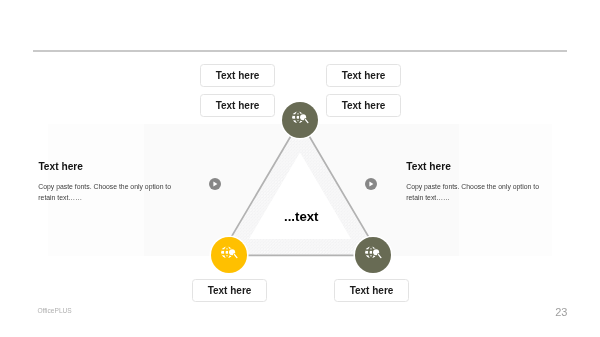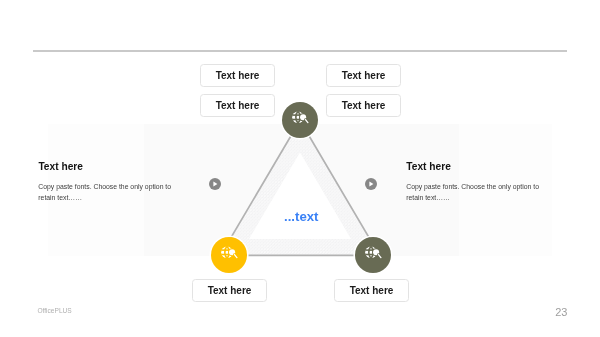--- a/index.html
+++ b/index.html
@@ -13,21 +13,21 @@
   .band2{position:absolute;left:143.5px;top:124px;width:315px;height:131.7px;background:#fafafa;}
   svg.tri{position:absolute;left:0;top:0;width:600px;height:337px;}
   .pill{position:absolute;box-sizing:border-box;border:1px solid #e3e3e3;border-radius:3.5px;background:#fff;
         display:flex;align-items:center;justify-content:center;
         font-size:10px;font-weight:bold;color:#1c1c1c;letter-spacing:0px;}
   .node{position:absolute;border-radius:50%;box-shadow:0 0 0 1.6px #ffffff;}
   .node svg{display:block;}
   .play{position:absolute;}
   .htxt{position:absolute;font-size:10.2px;font-weight:bold;color:#131313;letter-spacing:0px;}
   .ptxt{position:absolute;font-size:6.85px;color:#3d3d3d;line-height:11px;}
-  .centertxt{position:absolute;font-size:13.2px;font-weight:bold;color:#3b82f6;}
+  .centertxt{position:absolute;font-size:13.2px;font-weight:bold;color:#000000;}
   .foot{position:absolute;font-size:6.6px;color:#b0b0b0;}
   .pageno{position:absolute;font-size:11px;color:#9e9e9e;}
 </style>
 </head>
 <body>
 
 <div class="slide">
   <div class="rule"></div>
   <div class="band"></div>
   <div class="band2"></div>

